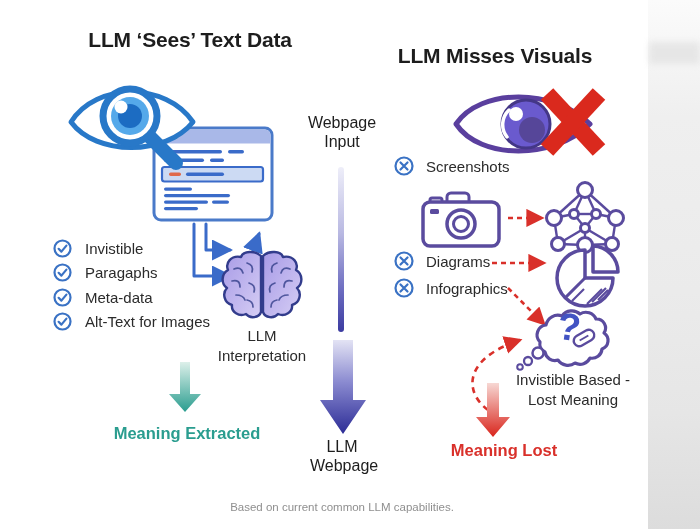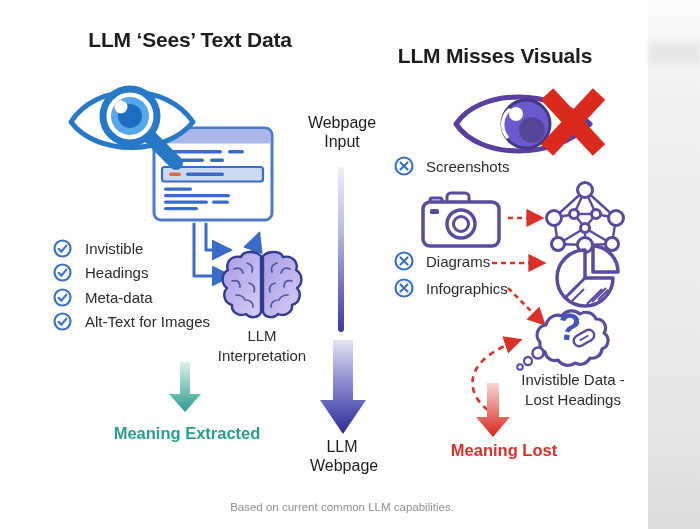--- a/index.html
+++ b/index.html
@@ -111,21 +111,21 @@
         <circle cx="9.5" cy="9.5" r="8" fill="#fff" stroke="#3a72c4" stroke-width="2.2"></circle>
         <path d="M 5.6 9.8 L 8.4 12.6 L 13.4 6.6" fill="none" stroke="#3a72c4" stroke-width="2.2" stroke-linecap="round" stroke-linejoin="round"></path>
       </svg>
       <span class="list-label">Invistible</span>
     </div>
     <div class="list-row">
       <svg width="19" height="19" viewBox="0 0 19 19">
         <circle cx="9.5" cy="9.5" r="8" fill="#fff" stroke="#3a72c4" stroke-width="2.2"></circle>
         <path d="M 5.6 9.8 L 8.4 12.6 L 13.4 6.6" fill="none" stroke="#3a72c4" stroke-width="2.2" stroke-linecap="round" stroke-linejoin="round"></path>
       </svg>
-      <span class="list-label">Headings</span>
+      <span class="list-label">Paragaphs</span>
     </div>
     <div class="list-row">
       <svg width="19" height="19" viewBox="0 0 19 19">
         <circle cx="9.5" cy="9.5" r="8" fill="#fff" stroke="#3a72c4" stroke-width="2.2"></circle>
         <path d="M 5.6 9.8 L 8.4 12.6 L 13.4 6.6" fill="none" stroke="#3a72c4" stroke-width="2.2" stroke-linecap="round" stroke-linejoin="round"></path>
       </svg>
       <span class="list-label">Meta-data</span>
     </div>
     <div class="list-row">
       <svg width="19" height="19" viewBox="0 0 19 19">
@@ -264,21 +264,21 @@
     <path d="M 26 44 a 10 10 0 0 1 6 -17 a 12 12 0 0 1 16 -9 a 12 12 0 0 1 18 -2 a 11 11 0 0 1 16 5 a 9 9 0 0 1 8 14 a 9 9 0 0 1 -2 16 a 10 10 0 0 1 -12 9 a 11 11 0 0 1 -15 5 a 12 12 0 0 1 -17 -3 a 10 10 0 0 1 -13 -8 a 9 9 0 0 1 -5 -10 Z" fill="#ffffff" stroke="#5a4b9e" stroke-width="3.2" stroke-linejoin="round"></path>
     <g transform="rotate(-30 70 40)">
       <rect x="59" y="34.5" width="22" height="11" rx="5.5" fill="#ffffff" stroke="#5a4b9e" stroke-width="2.4"></rect>
       <line x1="65" y1="40" x2="75" y2="40" stroke="#5a4b9e" stroke-width="2"></line>
     </g>
     <circle cx="24" cy="55" r="5.5" fill="#fff" stroke="#5a4b9e" stroke-width="2.5"></circle>
     <circle cx="14" cy="63" r="4" fill="#fff" stroke="#5a4b9e" stroke-width="2.3"></circle>
     <circle cx="6" cy="69" r="2.8" fill="#fff" stroke="#5a4b9e" stroke-width="2"></circle>
   </svg>
   <div id="question-mark">?</div>
-  <div class="abs caption-sm" style="left:512px;top:370px;width:122px;">Invistible Data - Lost Headings</div>
+  <div class="abs caption-sm" style="left:512px;top:370px;width:122px;">Invistible Based - Lost Meaning</div>
 
   <svg class="abs" style="left:475px;top:383px;" width="36" height="54" viewBox="0 0 36 54">
     <path d="M 12 0 H 24 V 34 H 35 L 18 54 L 1 34 H 12 Z" fill="url(#grad-red)"></path>
   </svg>
   <div class="abs result" style="left:444px;top:441px;width:120px;color:#d9302a;">Meaning Lost</div>
 
   <div id="footer-caption">Based on current common LLM capabilities.</div>
 
 </div>
 

